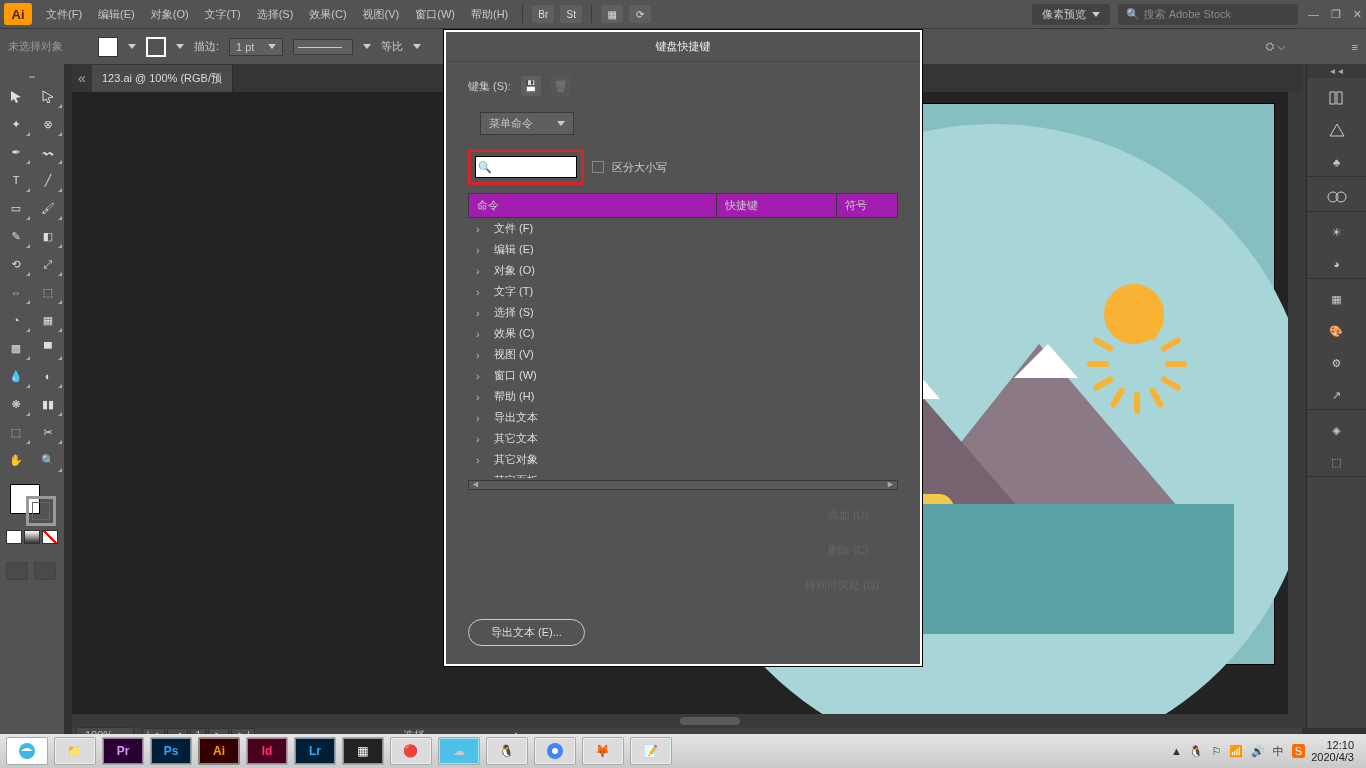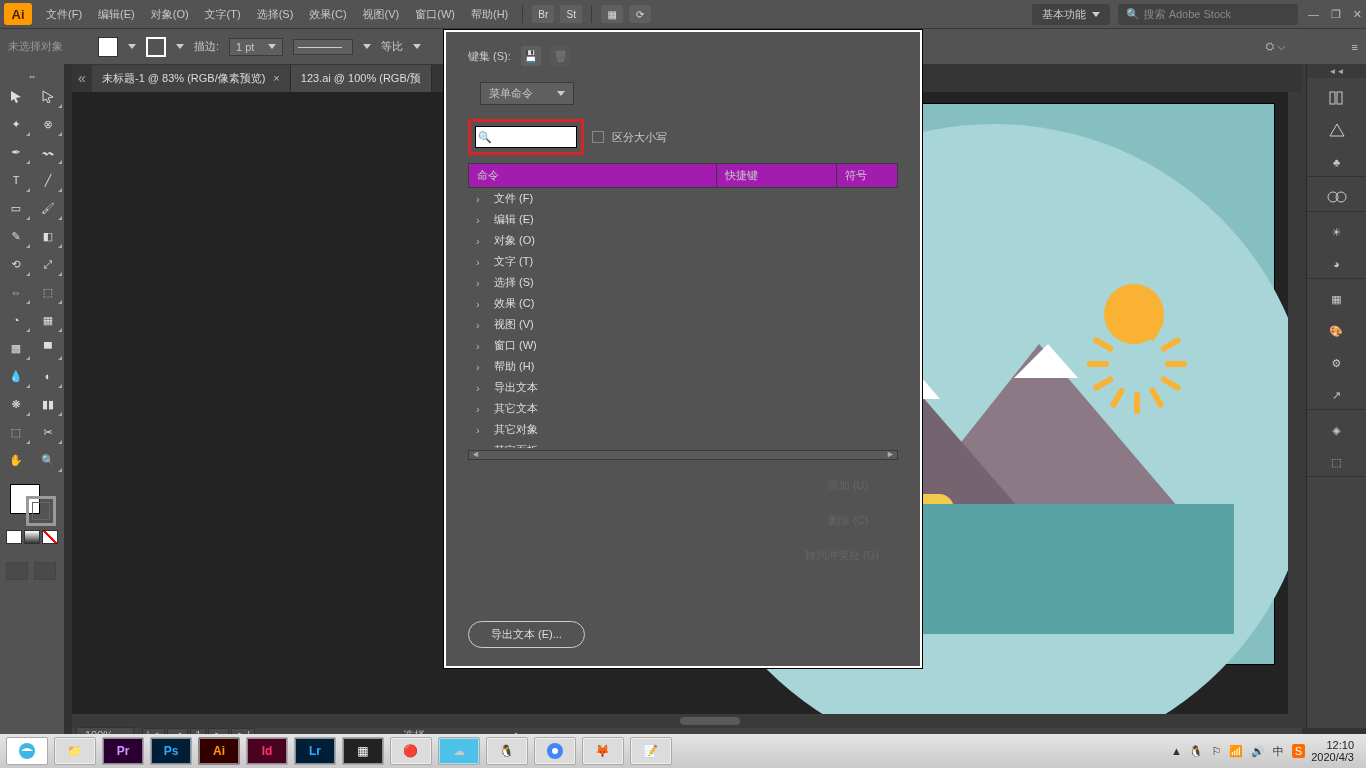--- a/index.html
+++ b/index.html
@@ -100,21 +100,21 @@
 .dialog .columns .col.k{width:120px}
 .dialog .columns .col.s{width:60px;border-right:none}
 .dialog .list{max-height:260px;overflow:hidden}
 .dialog .li{display:flex;align-items:center;gap:8px;padding:3px 8px;color:#ddd;font-size:11px}
 .dialog .li .arr{width:10px;color:#bbb}
 .dialog .scrollstub{height:10px;background:#5a5a5a;margin-top:2px;position:relative;border:1px solid #3a3a3a}
 .dialog .scrollstub::before{content:"◄";position:absolute;left:2px;top:-2px;font-size:9px;color:#aaa}
 .dialog .scrollstub::after{content:"►";position:absolute;right:2px;top:-2px;font-size:9px;color:#aaa}
 .dialog .actions{display:flex;flex-direction:column;align-items:flex-end;gap:8px;margin-top:12px}
 .dialog .ghostbtn{border:1px solid #555;border-radius:14px;padding:5px 18px;color:#666;min-width:100px;text-align:center}
-.dialog .footer{display:flex;justify-content:space-between;margin-top:52px;align-items:center}
+.dialog .footer{display:flex;justify-content:space-between;margin-top:20px;align-items:center}
 .dialog .btn{border:1px solid #ccc;border-radius:14px;padding:5px 22px;color:#ddd;min-width:82px;text-align:center;background:transparent}
 .dialog .btngroup{display:flex;gap:10px}
 
 
 .taskbar{position:absolute;left:0;right:0;bottom:0;height:34px;background:linear-gradient(#e5e5e5,#c9c9c9);display:flex;align-items:center;padding:0 6px;gap:6px}
 .taskbar .tb-icon{width:42px;height:28px;background:#dcdcdc;border:1px solid #aaa;border-radius:2px;display:flex;align-items:center;justify-content:center;font-size:12px;box-shadow:inset 0 0 0 1px rgba(255,255,255,.5)}
 .taskbar .tb-icon.active{background:#fff;border-color:#888}
 .taskbar .spacer{flex:1}
 .taskbar .tray{display:flex;align-items:center;gap:8px;color:#333;font-size:10px}
 .taskbar .clock{text-align:right;line-height:1.1;padding-right:6px;font-size:10px;color:#222}
@@ -137,21 +137,21 @@
   <div class="menuitem">窗口(W)</div>
   <div class="menuitem">帮助(H)</div>
   <div class="sep"></div>
   <div class="iconbtn">Br</div>
   <div class="iconbtn">St</div>
   <div class="sep"></div>
   <div class="iconbtn">▦</div>
   <div class="iconbtn">⟳</div>
   <div class="spacer"></div>
   <div class="workspace">
-    <span>基本功能</span>
+    <span>像素预览</span>
     <span class="caret"></span>
   </div>
   <div class="search" style="margin-left:8px">
     <span>🔍</span>
     <span>搜索 Adobe Stock</span>
   </div>
   <div class="winctrl">
     <span>―</span>
     <span>❐</span>
     <span>✕</span>
@@ -259,24 +259,20 @@
     </div>
   <div class="bottom">
       <div class="botbtn"></div>
       <div class="botbtn"></div>
     </div>
 </div>
 
 <div class="docarea">
   <div class="tabstrip">
     <div class="back">«</div>
-    <div class="tab">
-        <span>未标题-1 @ 83% (RGB/像素预览)</span>
-        <span class="x">×</span>
-      </div>
     <div class="tab" style="background:#4a4a4a">
         <span>123.ai @ 100% (RGB/预</span>
       </div>
   </div>
   <div class="canvaswrap">
     <div class="artboard">
       <div class="art-scene">
         <div class="circlebg"></div>
         <div class="sun"></div>
         <div class="sunrays">
@@ -355,20 +351,21 @@
     <div class="pi">↗</div>
   </div>
   <div class="group">
     <div class="pi">◈</div>
     <div class="pi">⬚</div>
   </div>
 </div>
 
 <div class="overlay">
 <div class="dialog">
+  <div class="titlebar">键盘快捷键</div>
   <div class="body">
     <div class="rowf">
       <label>键集 (S):</label>
       <div class="iconb">💾</div>
       <div class="iconb dis">🗑</div>
     </div>
     <div class="typedd">
           <span>菜单命令</span>
           <span class="caret"></span>
         </div>

